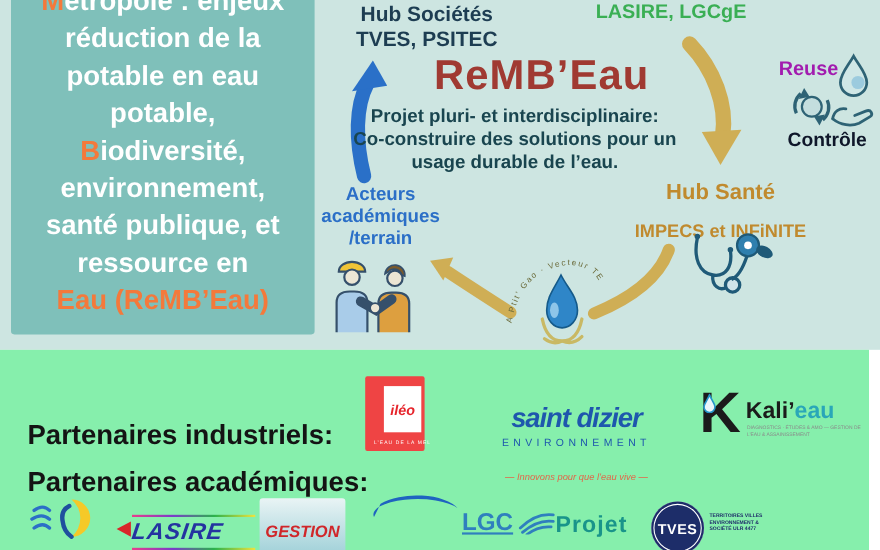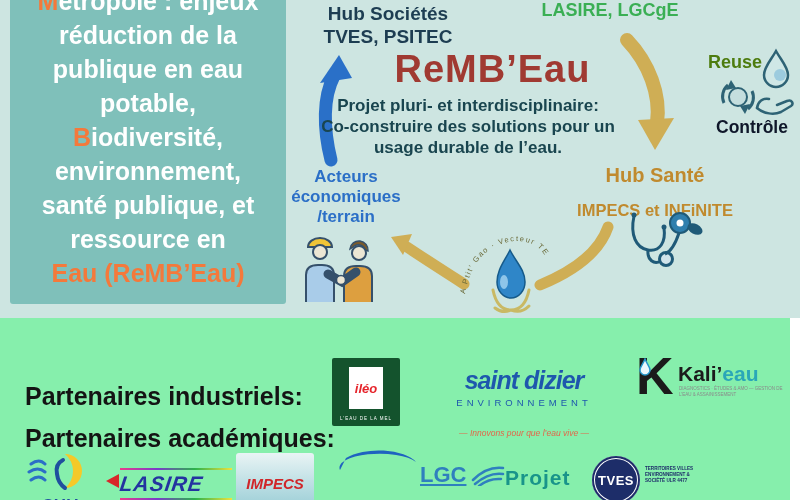--- a/index.html
+++ b/index.html
@@ -16,27 +16,27 @@
   .accent{color:#f4793b;}
   
   #hub-societes{left:318px;top:2px;width:140px;color:#1d3d52;font-weight:bold;font-size:19px;line-height:23px;}
   #hub-env-labs{left:540px;top:0px;width:140px;color:#3aaf54;font-weight:bold;font-size:18px;}
   #main-title{left:380px;top:48px;width:225px;color:#a03a32;font-weight:bold;font-size:38px;letter-spacing:1px;}
   #main-desc{left:288px;top:95px;width:360px;color:#19454f;font-weight:600;font-size:17px;line-height:21px;}
   #acteurs{left:290px;top:167px;width:112px;color:#2b6fc7;font-weight:bold;font-size:17px;line-height:20px;}
   #hub-sante{left:575px;top:164px;width:160px;color:#c08a2e;font-weight:bold;}
   #hub-sante .l1{font-size:20px;}
   #hub-sante .l2{font-size:16.5px;margin-top:14px;text-align:center;}
-  #reuse-label{left:708px;top:52px;width:52px;color:#4d7c0f;font-weight:bold;font-size:18px;}
+  #reuse-label{left:708px;top:52px;width:52px;color:#a21caf;font-weight:bold;font-size:18px;}
   #controle-label{left:710px;top:117px;width:84px;color:#0f172a;font-size:17.5px;font-weight:600;}
   
   #partners{left:0;top:318px;width:790px;height:182px;background:#86efac;}
   .partner-label{position:absolute;color:#141414;font-weight:600;font-size:25px;font-family:"Liberation Sans",sans-serif;}
   
-  #ileo{left:332px;top:358px;width:68px;height:68px;background:#14532d;border-radius:2px;}
+  #ileo{left:332px;top:342px;width:54px;height:68px;background:#ef4444;border-radius:2px;}
   #ileo .inner{position:absolute;left:17px;top:9px;width:34px;height:42px;background:#ffffff;display:flex;align-items:center;justify-content:center;}
   #ileo .inner span{color:#e6242b;font-weight:bold;font-size:13px;font-style:italic;}
   #ileo .cap{position:absolute;left:0;bottom:5px;width:68px;text-align:center;color:#ffffff;font-size:4.5px;letter-spacing:1px;}
   
   #saint-dizier{left:440px;top:366px;width:168px;text-align:center;}
   #saint-dizier .n{color:#1e57ad;font-weight:bold;font-style:italic;font-size:25px;letter-spacing:-1px;}
   #saint-dizier .s{color:#1e57ad;font-size:9.5px;letter-spacing:4px;margin-top:2px;}
   #saint-dizier .tg{color:#e2674a;font-style:italic;font-size:8.5px;margin-top:20px;}
   
   #kalieau{left:636px;top:352px;width:150px;height:72px;}
@@ -65,21 +65,21 @@
 <body>
 
 <div id="stage">
 
   <div id="diagram-bg" class="abs"></div>
 
   <div id="left-panel" class="abs">
     <div class="txt">
       <div><span class="accent">M</span><span>étropole : enjeux</span></div>
       <div>réduction de la</div>
-      <div>publique en eau</div>
+      <div>potable en eau</div>
       <div>potable,</div>
       <div><span class="accent">B</span><span>iodiversité,</span></div>
       <div>environnement,</div>
       <div>santé publique, et</div>
       <div>ressource en</div>
       <div class="accent">Eau (ReMB’Eau)</div>
     </div>
   </div>
 
   <svg class="abs" style="left:0;top:0;pointer-events:none;" width="800" height="500" viewBox="0 0 800 500">
@@ -129,21 +129,21 @@
     <polygon points="29,38 34,28 24,30" fill="#2e6375"></polygon>
   </svg>
   <svg class="abs" style="left:754px;top:86px;" width="42" height="32" viewBox="0 0 42 32">
     <path d="M3 22 C 10 28 20 29 27 26 L37 20 C 40 18 38 13 33 15 L23 19" fill="none" stroke="#2e6375" stroke-width="2.5" stroke-linecap="round"></path>
     <path d="M3 22 C 4 15 9 12 15 13" fill="none" stroke="#2e6375" stroke-width="2.5" stroke-linecap="round"></path>
   </svg>
   <div id="controle-label" class="t center">Contrôle</div>
 
   <div id="acteurs" class="t center">
     <div>Acteurs</div>
-    <div>économiques</div>
+    <div>académiques</div>
     <div>/terrain</div>
   </div>
 
   <svg class="abs" style="left:298px;top:230px;" width="84" height="74" viewBox="0 0 84 74">
     <path d="M10 17 a12 9 0 0 1 24 0 Z" fill="#f0c437" stroke="#35506b" stroke-width="2"></path>
     <circle cx="22" cy="22" r="7" fill="#ece6d4" stroke="#35506b" stroke-width="2"></circle>
     <path d="M8 72 v-27 q0 -10 12 -10 h4 q12 0 12 10 v27" fill="#a9cce9" stroke="#35506b" stroke-width="2"></path>
     <path d="M52 19 a9 9 0 0 1 18 2 l-3 -1 a7 7 0 0 0 -12 -3 Z" fill="#7a5a2c" stroke="#35506b" stroke-width="1.5"></path>
     <circle cx="61" cy="23" r="7" fill="#ece6d4" stroke="#35506b" stroke-width="2"></circle>
     <path d="M46 72 v-26 q0 -10 12 -10 h4 q12 0 12 10 v26" fill="#dd9f3f" stroke="#35506b" stroke-width="2"></path>
@@ -218,21 +218,21 @@
   </div>
 
   <div id="lasire" class="logo" style="left:120px;top:468px;width:112px;">
     <div class="tri"></div>
     <div class="rainbow" style="width:100%;margin-bottom:2px;"></div>
     <span class="n">LASIRE</span>
     <div class="rainbow" style="width:100%;margin-top:2px;"></div>
   </div>
 
   <div id="impecs" class="logo" style="left:236px;top:453px;">
-    <span>IMPECS</span>
+    <span>GESTION</span>
   </div>
 
   <div id="infinite" class="logo" style="left:330px;top:450px;width:92px;text-align:center;">
     <svg width="88" height="22" viewBox="0 0 88 22">
       <path d="M8 20 A 40 14 0 0 1 84 12 A 40 18 0 0 0 14 8" fill="#1f63c0"></path>
     </svg>
     <div class="n">Infinite</div>
   </div>
 
   <div id="lgc" class="logo" style="left:420px;top:462px;">

